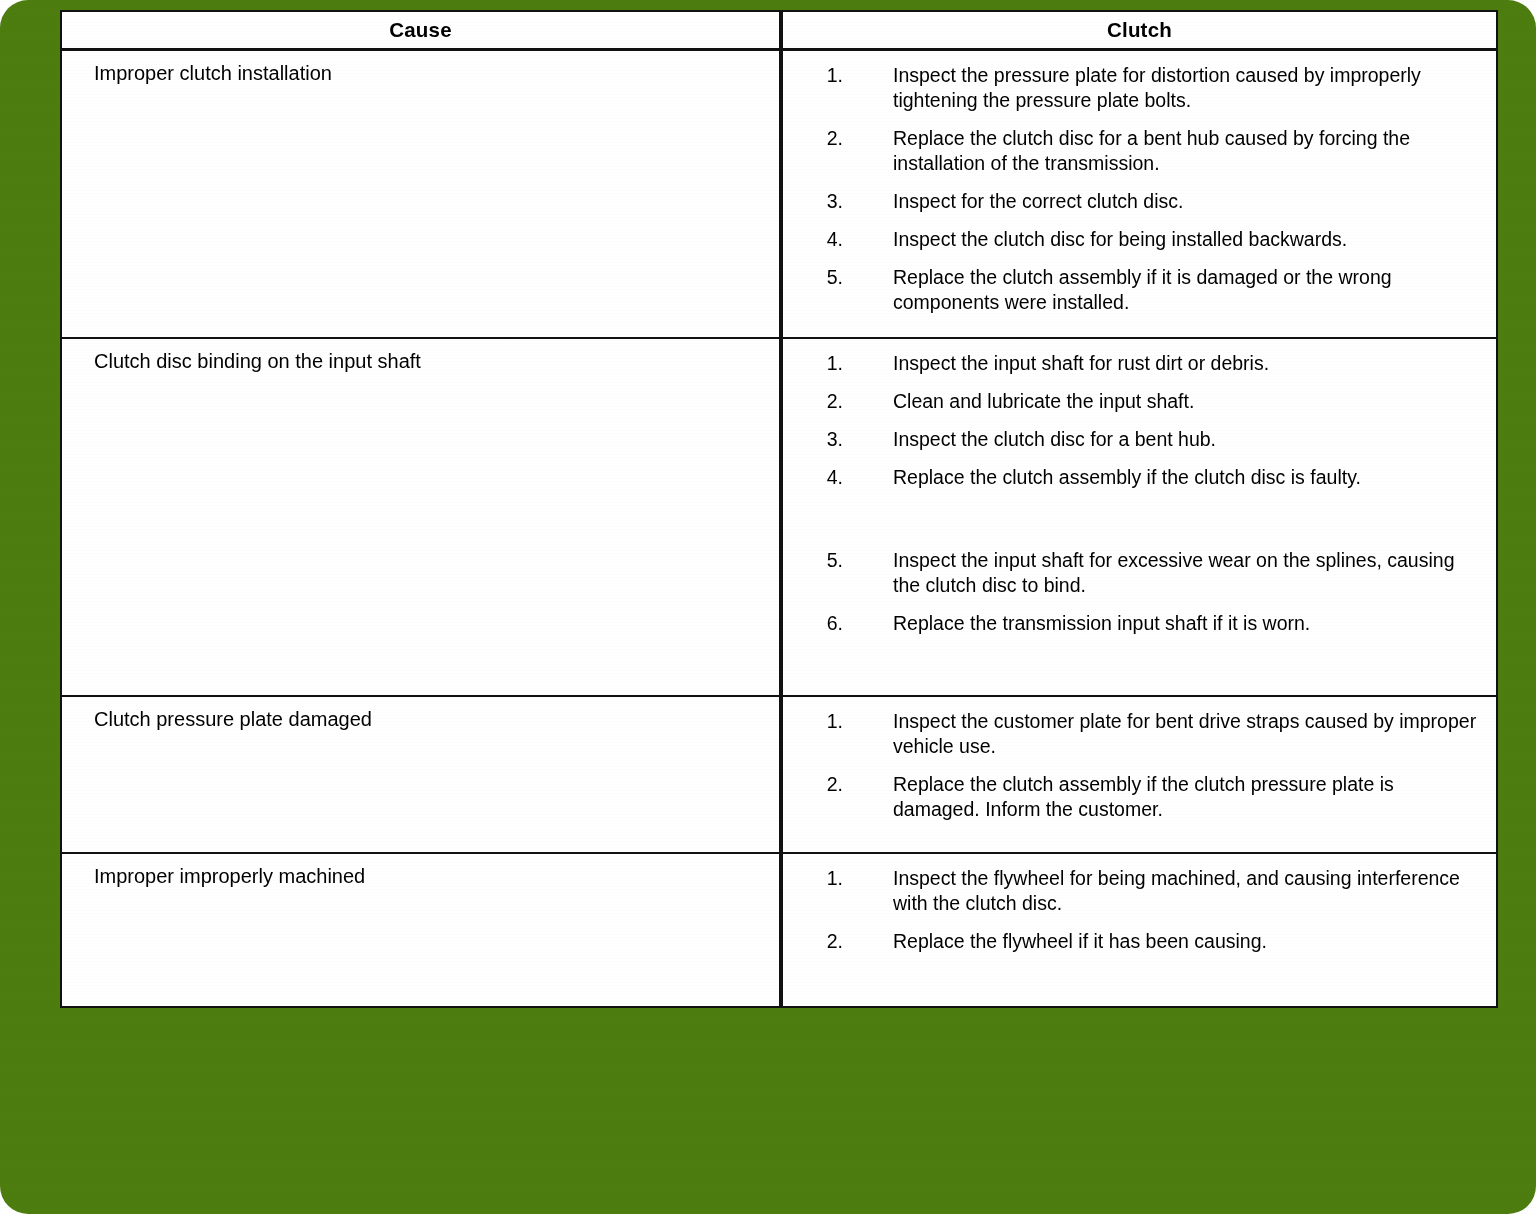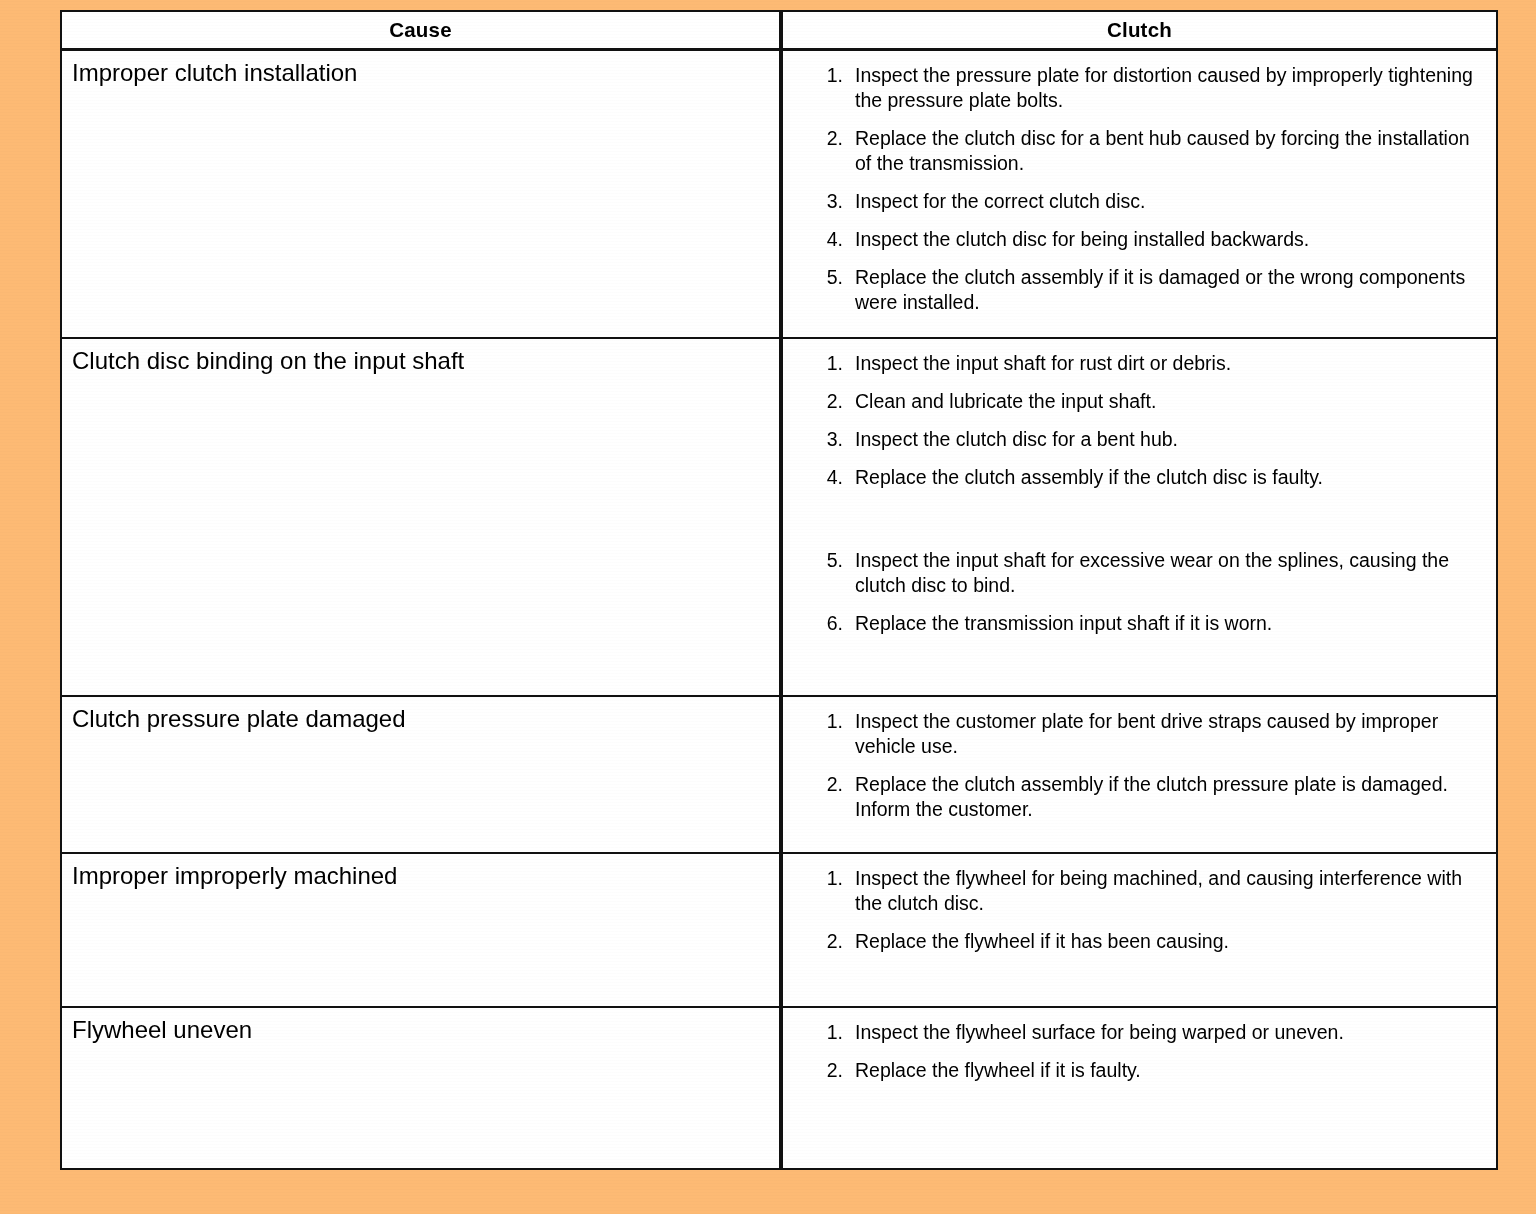--- a/index.html
+++ b/index.html
@@ -13,21 +13,22 @@
     height: 1214px;
     font-family: "Liberation Sans", sans-serif;
     color: #000000;
     overflow: hidden;
   }
 
   .page {
     position: relative;
     width: 1536px;
     height: 1214px;
-    background: #fdba74;
+    background: #4d7c0f;
+    border-radius: 28px;
   }
 
   
   .table-wrap {
     position: absolute;
     left: 60px;
     top: 10px;
     width: 1436px;
   }
 
@@ -59,23 +60,23 @@
     font-weight: bold;
     font-size: 20.5px;
     letter-spacing: 0.2px;
     height: 36px;
     line-height: 36px;
     padding: 0 4px;
     border-bottom-width: 3px;
   }
 
   .cause-text {
-    font-size: 24px;
+    font-size: 20px;
     line-height: 24px;
-    padding: 10px 0 0 10px;
+    padding: 10px 0 0 32px;
     white-space: nowrap;
   }
 
   
   ol.actions {
     list-style: none;
     margin: 0;
     padding: 12px 16px 12px 32px;
     font-size: 19.5px;
     line-height: 25px;
@@ -91,20 +92,21 @@
   ol.actions > li > .num {
     position: absolute;
     left: 0;
     top: 0;
     width: 28px;
     text-align: right;
     font-size: 19.5px;
   }
   ol.actions > li > .txt {
     display: block;
+    margin-left: 38px;
   }
 
   
   ol.actions > li.gap-before {
     margin-top: 58px;
   }
 
   
   tr.row-1 td { height: 286px; }
   tr.row-2 td { height: 356px; }
@@ -236,36 +238,19 @@
                 <span class="txt">Inspect the flywheel for being machined, and causing interference with the clutch disc.</span>
               </li>
               <li>
                 <span class="num">2.</span>
                 <span class="txt">Replace the flywheel if it has been causing.</span>
               </li>
             </ol>
           </td>
         </tr>
 
-        <tr class="row-5">
-          <td class="cause-col">
-            <div class="cause-text">Flywheel uneven</div>
-          </td>
-          <td class="action-col">
-            <ol class="actions">
-              <li>
-                <span class="num">1.</span>
-                <span class="txt">Inspect the flywheel surface for being warped or uneven.</span>
-              </li>
-              <li>
-                <span class="num">2.</span>
-                <span class="txt">Replace the flywheel if it is faulty.</span>
-              </li>
-            </ol>
-          </td>
-        </tr>
 
       </tbody>
     </table>
   </div>
 
   <div class="scan-noise"></div>
 </div>
 
 </body></html>

